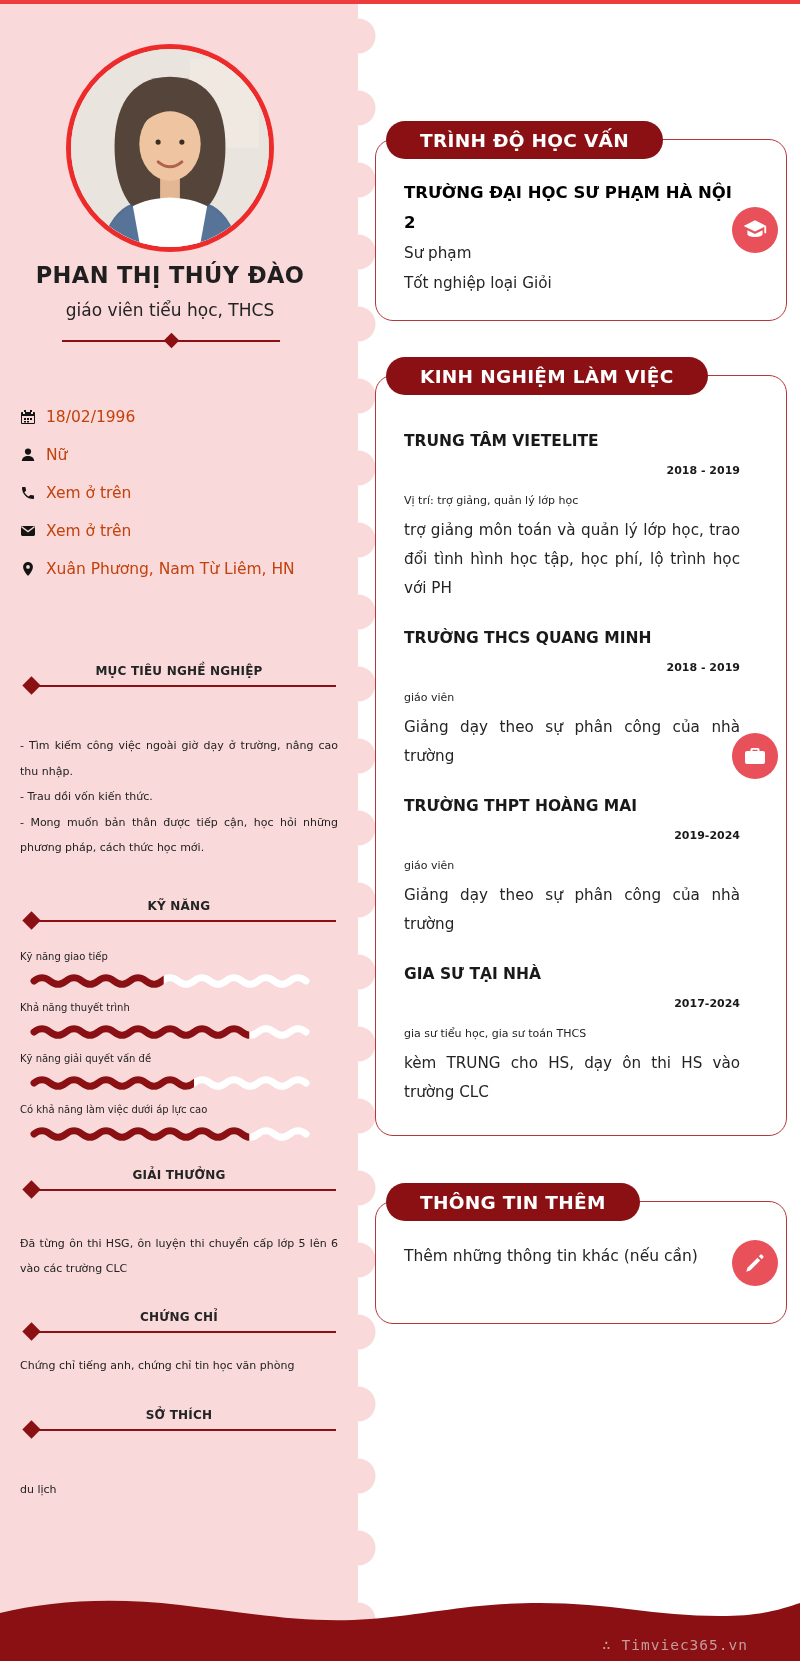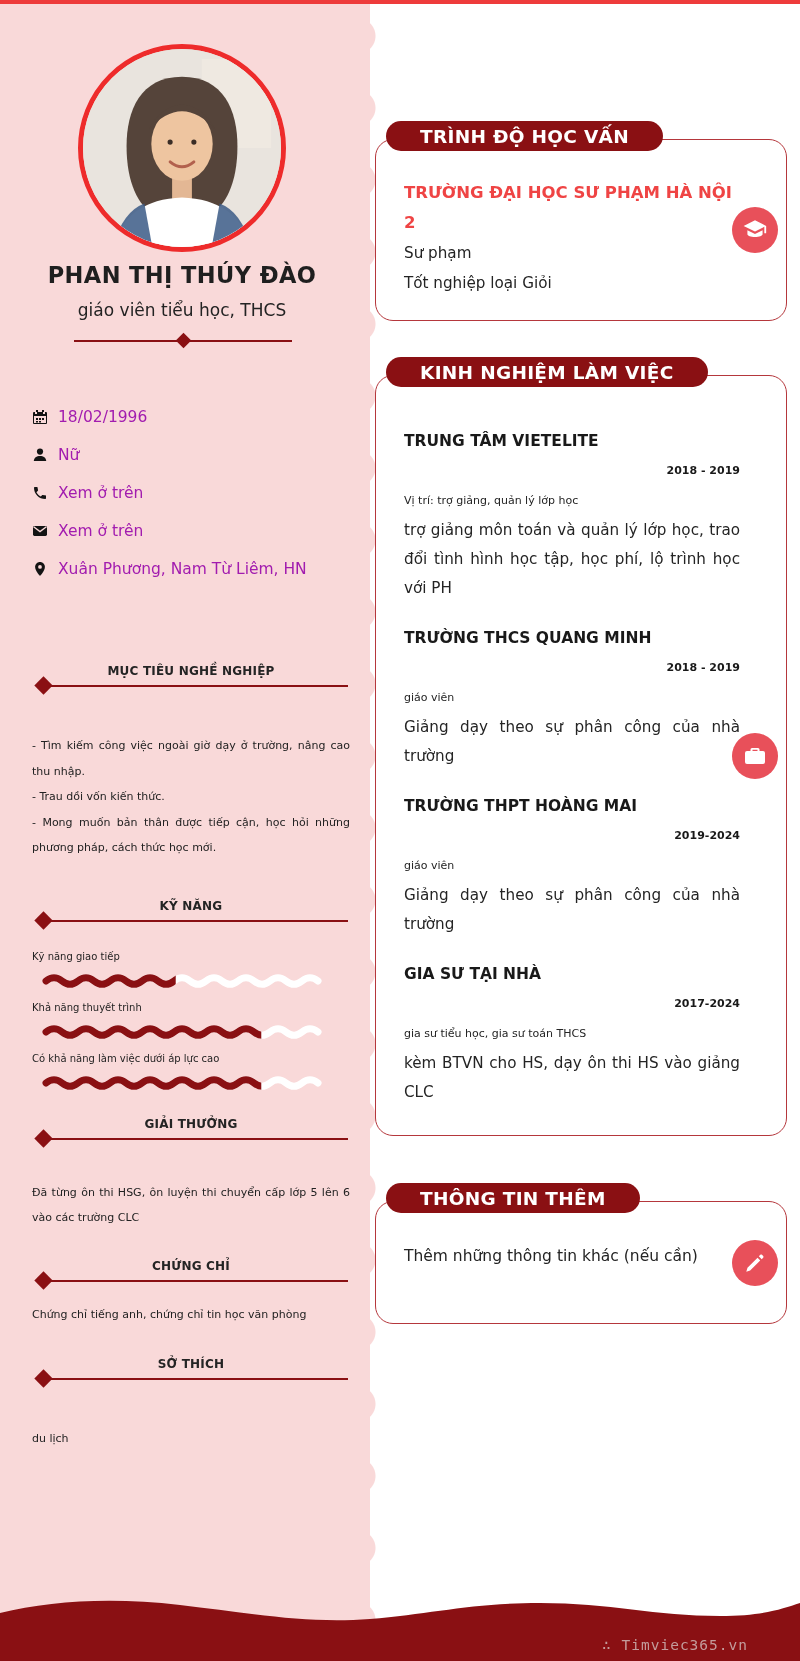--- a/index.html
+++ b/index.html
@@ -1,62 +1,62 @@
 <!DOCTYPE html>
 <html><head>
 <meta charset="utf-8">
 <style>
   html,body{margin:0;padding:0;background:#ffffff;}
   .page{position:relative;width:800px;height:1661px;background:#ffffff;overflow:hidden;
         font-family:"DejaVu Sans","Liberation Sans",sans-serif;color:#2d2d2d;}
   .topbar{position:absolute;top:0;left:0;width:800px;height:4px;background:#ee3b3b;z-index:6;}
 
   
-  .sidebar{position:absolute;left:0;top:0;bottom:17px;width:358px;background:#f9d9d9;z-index:1;padding-left:12px;}
+  .sidebar{position:absolute;left:0;top:0;bottom:17px;width:358px;background:#f9d9d9;z-index:1;}
   .scallop{position:absolute;left:358px;top:0;bottom:0;width:18px;
            background-image:radial-gradient(circle at 0px 36px,#f9d9d9 17px,rgba(0,0,0,0) 18px);
            background-size:18px 72px;background-repeat:repeat-y;}
   .photo-wrap{margin:44px 0 0 66px;width:198px;height:198px;border-radius:50%;
               border:5px solid #ee2b2b;overflow:hidden;background:#e9e4de;}
   .photo-wrap svg{display:block;}
   .name{margin:10px 18px 0 0;width:340px;text-align:center;font-size:22.5px;font-weight:bold;
         color:#1f1f1f;letter-spacing:.4px;}
   .subtitle{margin:12px 18px 0 0;width:340px;text-align:center;font-size:17px;color:#232323;}
   .divider{position:relative;margin:20px 0 0 62px;width:218px;height:2px;background:#8a1013;}
   .divider::before{content:'';position:absolute;left:104px;top:-5px;width:11px;height:11px;
                    background:#8a1013;transform:rotate(45deg);}
   .contacts{margin:56px 0 0 20px;}
   .c-row{display:flex;align-items:center;height:38px;}
   .c-icon{width:26px;display:flex;align-items:center;}
-  .c-text{font-size:15.5px;color:#a21caf;}
+  .c-text{font-size:15.5px;color:#c2410c;}
 
   .side-sec{margin-top:0;}
   .side-sec-title{font-size:12px;font-weight:bold;color:#242424;text-align:center;
                   width:300px;margin:0 auto;letter-spacing:.2px;}
   .sec-line{position:relative;height:2px;background:#8a1013;margin:7px 22px 0 34px;}
   .sec-line::before{content:'';position:absolute;left:-9px;top:-6px;width:13px;height:13px;
                     background:#8a1013;transform:rotate(45deg);}
   .side-par{margin:46px 20px 0 20px;font-size:11px;line-height:25.5px;
             text-align:justify;white-space:pre-line;color:#222;}
   .skills-list{margin:24px 20px 0 20px;}
   .skill-label{font-size:10px;line-height:22px;color:#1e1e1e;}
   .skill-bar{display:block;margin:5px 0 8px 8px;}
 
   
   .main{position:absolute;left:375px;top:0;width:412px;z-index:1;}
   .rbox{position:relative;border:1.5px solid #b5373c;border-radius:18px;background:#ffffff;}
   .rbox.edu{margin-top:139px;padding:38px 46px 22px 28px;}
   .rbox.exp{margin-top:54px;padding:50px 46px 28px 28px;}
   .rbox.info{margin-top:65px;padding:40px 70px 52px 28px;}
-  .pill{position:absolute;top:-19px;left:10px;height:30px;border-radius:19px;background:#8a1013;
+  .pill{position:absolute;top:-19px;left:10px;height:38px;border-radius:19px;background:#8a1013;
         color:#ffffff;font-size:18.5px;font-weight:bold;letter-spacing:.3px;
         display:flex;align-items:center;padding:0 34px;white-space:nowrap;z-index:2;}
   .circle-ic{position:absolute;right:8px;top:50%;transform:translateY(-50%);width:46px;height:46px;
              border-radius:50%;background:#e8505a;display:flex;align-items:center;justify-content:center;}
-  .edu-school{font-size:16.5px;font-weight:bold;color:#ef4444;line-height:30px;}
+  .edu-school{font-size:16.5px;font-weight:bold;color:#000000;line-height:30px;}
   .edu-row{font-size:15.2px;line-height:30px;color:#242424;}
   .job{margin-bottom:20px;}
   .job:last-child{margin-bottom:0;}
   .job-company{font-size:15.5px;font-weight:bold;color:#191919;line-height:30px;}
   .job-period{font-size:11px;font-weight:bold;color:#191919;line-height:30px;text-align:right;}
   .job-role{font-size:11px;line-height:30px;color:#242424;}
   .job-desc{font-size:15.2px;line-height:29px;color:#242424;text-align:justify;}
   .info-text{font-size:15.5px;line-height:29px;color:#242424;}
 
   
@@ -170,20 +170,32 @@
               <defs>
                 <clipPath id="skclip1">
                   <rect x="0" y="0" width="221.28" height="16"></rect>
                 </clipPath>
               </defs>
               <path d="M6 8 Q 14 1.5 22 8 Q 30 14.5 38 8 Q 46 1.5 54 8 Q 62 14.5 70 8 Q 78 1.5 86 8 Q 94 14.5 102 8 Q 110 1.5 118 8 Q 126 14.5 134 8 Q 142 1.5 150 8 Q 158 14.5 166 8 Q 174 1.5 182 8 Q 190 14.5 198 8 Q 206 1.5 214 8 Q 222 14.5 230 8 Q 238 1.5 246 8 Q 254 14.5 262 8 Q 270 1.5 278 8" stroke="#ffffff" stroke-width="7" fill="none" stroke-linecap="round"></path>
               <path d="M6 8 Q 14 1.5 22 8 Q 30 14.5 38 8 Q 46 1.5 54 8 Q 62 14.5 70 8 Q 78 1.5 86 8 Q 94 14.5 102 8 Q 110 1.5 118 8 Q 126 14.5 134 8 Q 142 1.5 150 8 Q 158 14.5 166 8 Q 174 1.5 182 8 Q 190 14.5 198 8 Q 206 1.5 214 8 Q 222 14.5 230 8 Q 238 1.5 246 8 Q 254 14.5 262 8 Q 270 1.5 278 8" stroke="#8a1013" stroke-width="7" fill="none" stroke-linecap="round" clip-path="url(#skclip1)"></path>
             </svg>
           </div>
           <div>
+            <div class="skill-label">Kỹ năng giải quyết vấn đề</div>
+            <svg class="skill-bar" width="288" height="16" viewBox="0 0 288 16">
+              <defs>
+                <clipPath id="skclip2">
+                  <rect x="0" y="0" width="166.08" height="16"></rect>
+                </clipPath>
+              </defs>
+              <path d="M6 8 Q 14 1.5 22 8 Q 30 14.5 38 8 Q 46 1.5 54 8 Q 62 14.5 70 8 Q 78 1.5 86 8 Q 94 14.5 102 8 Q 110 1.5 118 8 Q 126 14.5 134 8 Q 142 1.5 150 8 Q 158 14.5 166 8 Q 174 1.5 182 8 Q 190 14.5 198 8 Q 206 1.5 214 8 Q 222 14.5 230 8 Q 238 1.5 246 8 Q 254 14.5 262 8 Q 270 1.5 278 8" stroke="#ffffff" stroke-width="7" fill="none" stroke-linecap="round"></path>
+              <path d="M6 8 Q 14 1.5 22 8 Q 30 14.5 38 8 Q 46 1.5 54 8 Q 62 14.5 70 8 Q 78 1.5 86 8 Q 94 14.5 102 8 Q 110 1.5 118 8 Q 126 14.5 134 8 Q 142 1.5 150 8 Q 158 14.5 166 8 Q 174 1.5 182 8 Q 190 14.5 198 8 Q 206 1.5 214 8 Q 222 14.5 230 8 Q 238 1.5 246 8 Q 254 14.5 262 8 Q 270 1.5 278 8" stroke="#8a1013" stroke-width="7" fill="none" stroke-linecap="round" clip-path="url(#skclip2)"></path>
+            </svg>
+          </div>
+          <div>
             <div class="skill-label">Có khả năng làm việc dưới áp lực cao</div>
             <svg class="skill-bar" width="288" height="16" viewBox="0 0 288 16">
               <defs>
                 <clipPath id="skclip3">
                   <rect x="0" y="0" width="221.28" height="16"></rect>
                 </clipPath>
               </defs>
               <path d="M6 8 Q 14 1.5 22 8 Q 30 14.5 38 8 Q 46 1.5 54 8 Q 62 14.5 70 8 Q 78 1.5 86 8 Q 94 14.5 102 8 Q 110 1.5 118 8 Q 126 14.5 134 8 Q 142 1.5 150 8 Q 158 14.5 166 8 Q 174 1.5 182 8 Q 190 14.5 198 8 Q 206 1.5 214 8 Q 222 14.5 230 8 Q 238 1.5 246 8 Q 254 14.5 262 8 Q 270 1.5 278 8" stroke="#ffffff" stroke-width="7" fill="none" stroke-linecap="round"></path>
               <path d="M6 8 Q 14 1.5 22 8 Q 30 14.5 38 8 Q 46 1.5 54 8 Q 62 14.5 70 8 Q 78 1.5 86 8 Q 94 14.5 102 8 Q 110 1.5 118 8 Q 126 14.5 134 8 Q 142 1.5 150 8 Q 158 14.5 166 8 Q 174 1.5 182 8 Q 190 14.5 198 8 Q 206 1.5 214 8 Q 222 14.5 230 8 Q 238 1.5 246 8 Q 254 14.5 262 8 Q 270 1.5 278 8" stroke="#8a1013" stroke-width="7" fill="none" stroke-linecap="round" clip-path="url(#skclip3)"></path>
             </svg>
@@ -248,21 +260,21 @@
       <div class="job">
         <div class="job-company">TRƯỜNG THPT HOÀNG MAI</div>
         <div class="job-period">2019-2024</div>
         <div class="job-role">giáo viên</div>
         <div class="job-desc">Giảng dạy theo sự phân công của nhà trường</div>
       </div>
       <div class="job">
         <div class="job-company">GIA SƯ TẠI NHÀ</div>
         <div class="job-period">2017-2024</div>
         <div class="job-role">gia sư tiểu học, gia sư toán THCS</div>
-        <div class="job-desc">kèm BTVN cho HS, dạy ôn thi HS vào giảng CLC</div>
+        <div class="job-desc">kèm TRUNG cho HS, dạy ôn thi HS vào trường CLC</div>
       </div>
     </section>
 
     <section class="rbox info">
       <div class="pill">THÔNG TIN THÊM</div>
       <div class="circle-ic">
         <svg width="22" height="22" viewBox="0 0 24 24">
             <path fill="#ffffff" d="M3.8 17.3 2.5 21.5l4.2-1.3 11-11-2.9-2.9zM20.9 6.2c.5-.5.5-1.3 0-1.8l-1.3-1.3c-.5-.5-1.3-.5-1.8 0l-1.6 1.6 3.1 3.1z"></path>
           </svg>
       </div>

